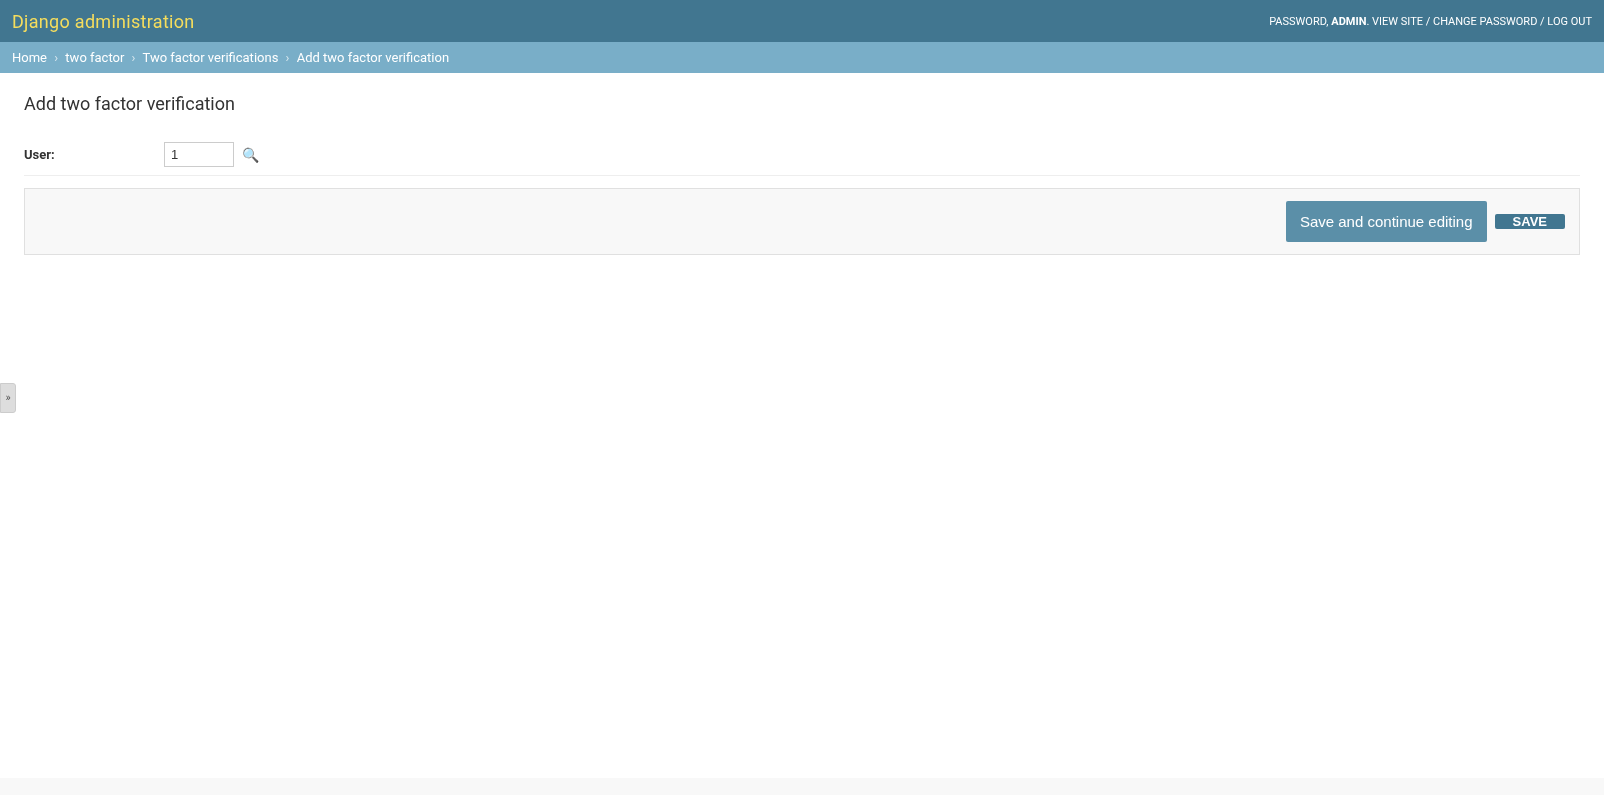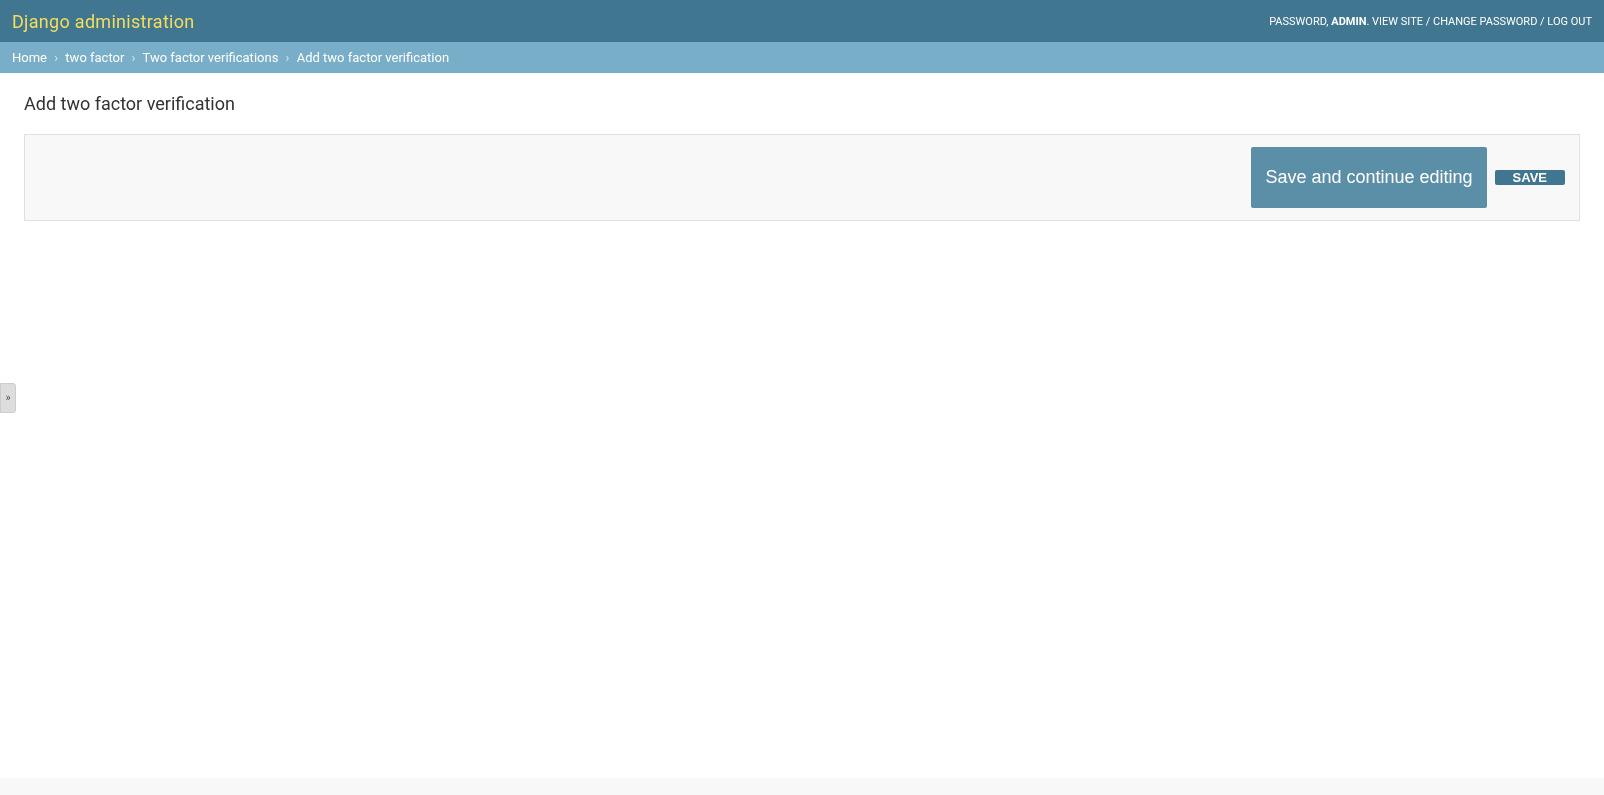--- a/index.html
+++ b/index.html
@@ -100,22 +100,22 @@
       display: flex;
       align-items: center;
       justify-content: flex-end;
       gap: 8px;
       margin-top: 12px;
     }
     .btn-save-continue {
       background: #5b8fa8;
       color: #fff;
       border: none;
-      padding: 20px 14px;
-      font-size: 18px;
+      padding: 12px 14px;
+      font-size: 15px;
       cursor: pointer;
       border-radius: 2px;
     }
     .btn-save {
       background: #417690;
       color: #fff;
       border: none;
       padding: 0 18px;
       font-size: 13px;
       font-weight: bold;
@@ -165,20 +165,27 @@
   <a href="#">two factor</a>
   <span class="divider">›</span>
   <a href="#">Two factor verifications</a>
   <span class="divider">›</span>
   <span>Add two factor verification</span>
 </div>
 
 <div id="content-main">
   <h1 class="page-title">Add two factor verification</h1>
 
+  <div class="form-row">
+    <label>User:</label>
+    <input type="text" value="1" style="">
+    <button class="search-btn">
+      <span>🔍</span>
+    </button>
+  </div>
 
   <div class="submit-row">
     <button class="btn-save-continue">Save and continue editing</button>
     <button class="btn-save">SAVE</button>
   </div>
 </div>
 
 <div class="sidebar-toggle">
   <span>»</span>
 </div>

